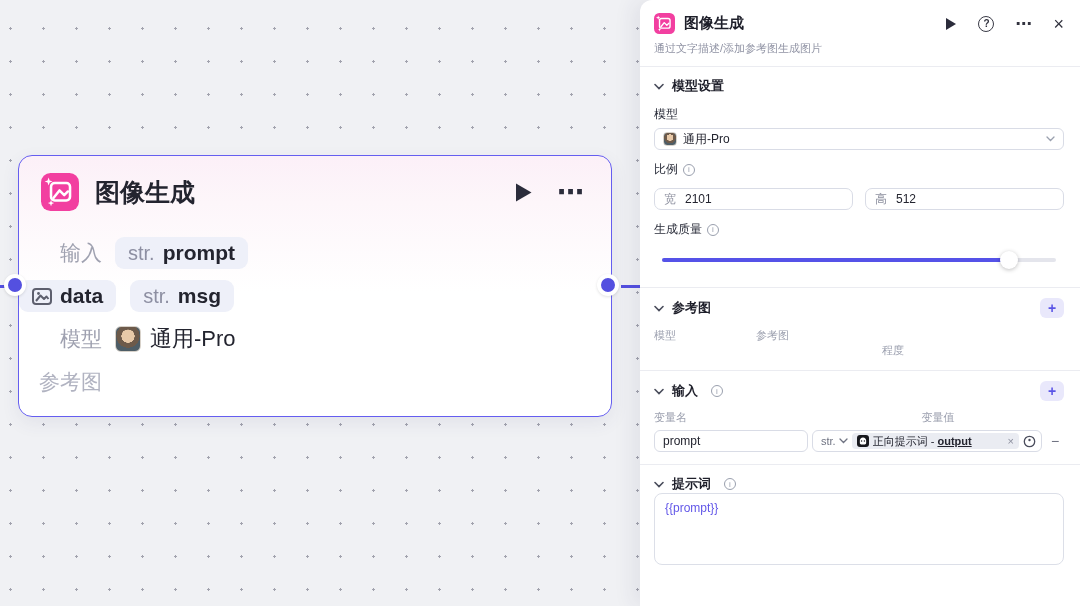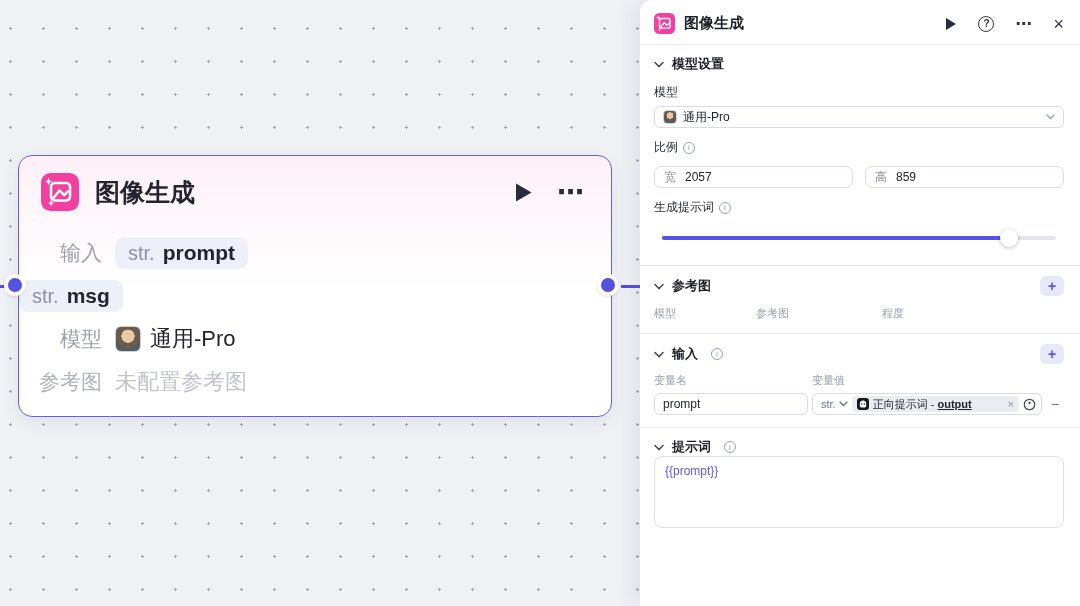--- a/index.html
+++ b/index.html
@@ -88,24 +88,24 @@
   .slider-track { position:relative; width:100%; height:4px; border-radius:2px; background:#e4e5ec; }
   .slider-fill { position:relative; height:4px; border-radius:2px; background:#5552e8; }
   .slider-thumb { position:absolute; right:-9px; top:50%; transform:translateY(-50%);
     width:18px; height:18px; border-radius:50%; background:#fff;
     box-shadow:0 1px 4px rgba(0,0,0,.25); }
 
   .plus-btn { margin-left:auto; width:24px; height:20px; border-radius:6px; background:#e9e8fb;
     color:#5a55e6; font-size:14px; font-weight:700; display:flex; align-items:center;
     justify-content:center; cursor:pointer; }
   .cols { display:flex; margin-top:10px; font-size:11px; color:#9ca0af; }
-  .col-1 { width:102px; } .col-2 { width:126px; } .col-3 { flex:1; }
+  .col-1 { width:102px; } .col-2 { width:126px; } .col-3 { flex:1;margin-top:15px; }
 
   .var-labels { display:flex; margin-top:9px; font-size:11px; color:#9ca0af; }
-  .vl-1 { width:158px; } .vl-2 { flex:1; }
+  .vl-1 { width:158px; } .vl-2 { flex:1;text-align:center; }
   .var-row { display:flex; align-items:center; margin-top:5px; gap:4px; }
   .name-input { width:154px; height:22px; border:1px solid #d9dce6; border-radius:6px;
     font-size:12px; color:#23242f; padding:0 8px; outline:none;
     font-family:"Liberation Sans","DejaVu Sans",sans-serif; }
   .value-field { flex:1; height:22px; border:1px solid #d9dce6; border-radius:6px;
     display:flex; align-items:center; padding:0 5px 0 8px; min-width:0; }
   .vtype { font-size:11px; color:#6f7382; margin-right:3px; }
   .vtag { flex:1; min-width:0; display:flex; align-items:center; background:#eaecf2;
     border-radius:4px; height:16px; padding:0 5px; margin:0 4px; }
   .vtag-icon { width:12px; height:12px; flex:0 0 12px; margin-right:4px; }
@@ -162,32 +162,37 @@
     <div class="node-body">
       <div class="nrow">
         <span class="nlabel">输入</span>
         <span class="pill">
           <span class="ptype">str.</span>
           <span class="pname">prompt</span>
         </span>
       </div>
       <div class="nrow">
         <span class="pill">
+          <svg width="20" height="19" viewBox="0 0 20 19">
+              <use href="#pic-glyph"></use>
+            </svg>
+          <span class="pname">data</span>
+        </span>
+        <span class="pill">
           <span class="ptype">str.</span>
           <span class="pname">msg</span>
         </span>
       </div>
       <div class="nrow">
         <span class="nlabel">模型</span>
         <span class="avatar"></span>
         <span class="model-name">通用-Pro</span>
       </div>
       <div class="nrow">
         <span class="nlabel ref-label">参考图</span>
-        <span class="ref-value">未配置参考图</span>
       </div>
     </div>
   </div>
 
   <div class="port port-left"></div>
   <div class="port port-right"></div>
 </div>
 
 <aside class="panel">
   <div class="p-head">
@@ -200,20 +205,21 @@
         <span class="p-play">
           <svg width="12" height="14" viewBox="0 0 12 14">
               <path d="M1 1 L11 7 L1 13 Z" fill="#2b2c3b"></path>
             </svg>
         </span>
         <span class="p-help">?</span>
         <span class="p-more">⋯</span>
         <span class="p-close">×</span>
       </div>
     </div>
+    <div class="p-sub">通过文字描述/添加参考图生成图片</div>
   </div>
   <div class="divider"></div>
 
   <div class="sect">
     <div class="sect-head">
       <span class="chev">
         <svg width="10" height="7" viewBox="0 0 10 7">
             <path d="M1 1.5 L5 5.5 L9 1.5" fill="none" stroke="#4a4d5c" stroke-width="1.6" stroke-linecap="round"></path>
           </svg>
       </span>
@@ -229,29 +235,29 @@
           </svg>
       </span>
     </div>
     <div class="flabel">
       <span>比例</span>
       <span class="info">i</span>
     </div>
     <div class="dim-row">
       <div class="dim-field">
         <span class="dim-prefix">宽</span>
-        <span class="dim-value">2057</span>
+        <span class="dim-value">2101</span>
       </div>
       <div class="dim-field">
         <span class="dim-prefix">高</span>
-        <span class="dim-value">859</span>
+        <span class="dim-value">512</span>
       </div>
     </div>
     <div class="flabel">
-      <span>生成提示词</span>
+      <span>生成质量</span>
       <span class="info">i</span>
     </div>
     <div class="slider-wrap">
       <div class="slider-track">
         <div class="slider-fill" style="width: 88%;">
           <div class="slider-thumb"></div>
         </div>
       </div>
     </div>
   </div>

